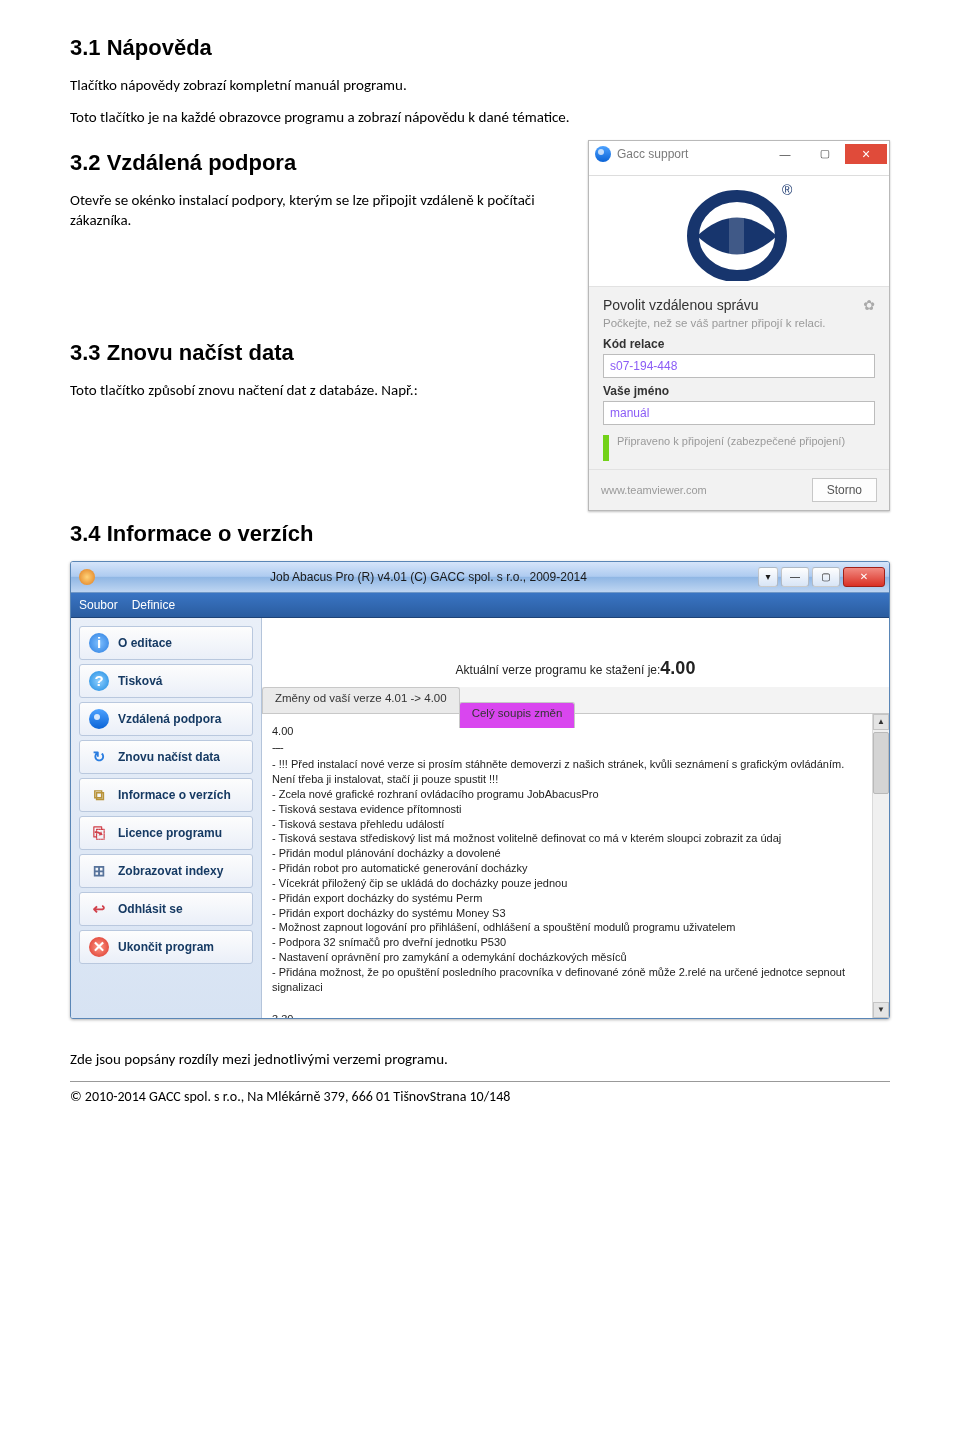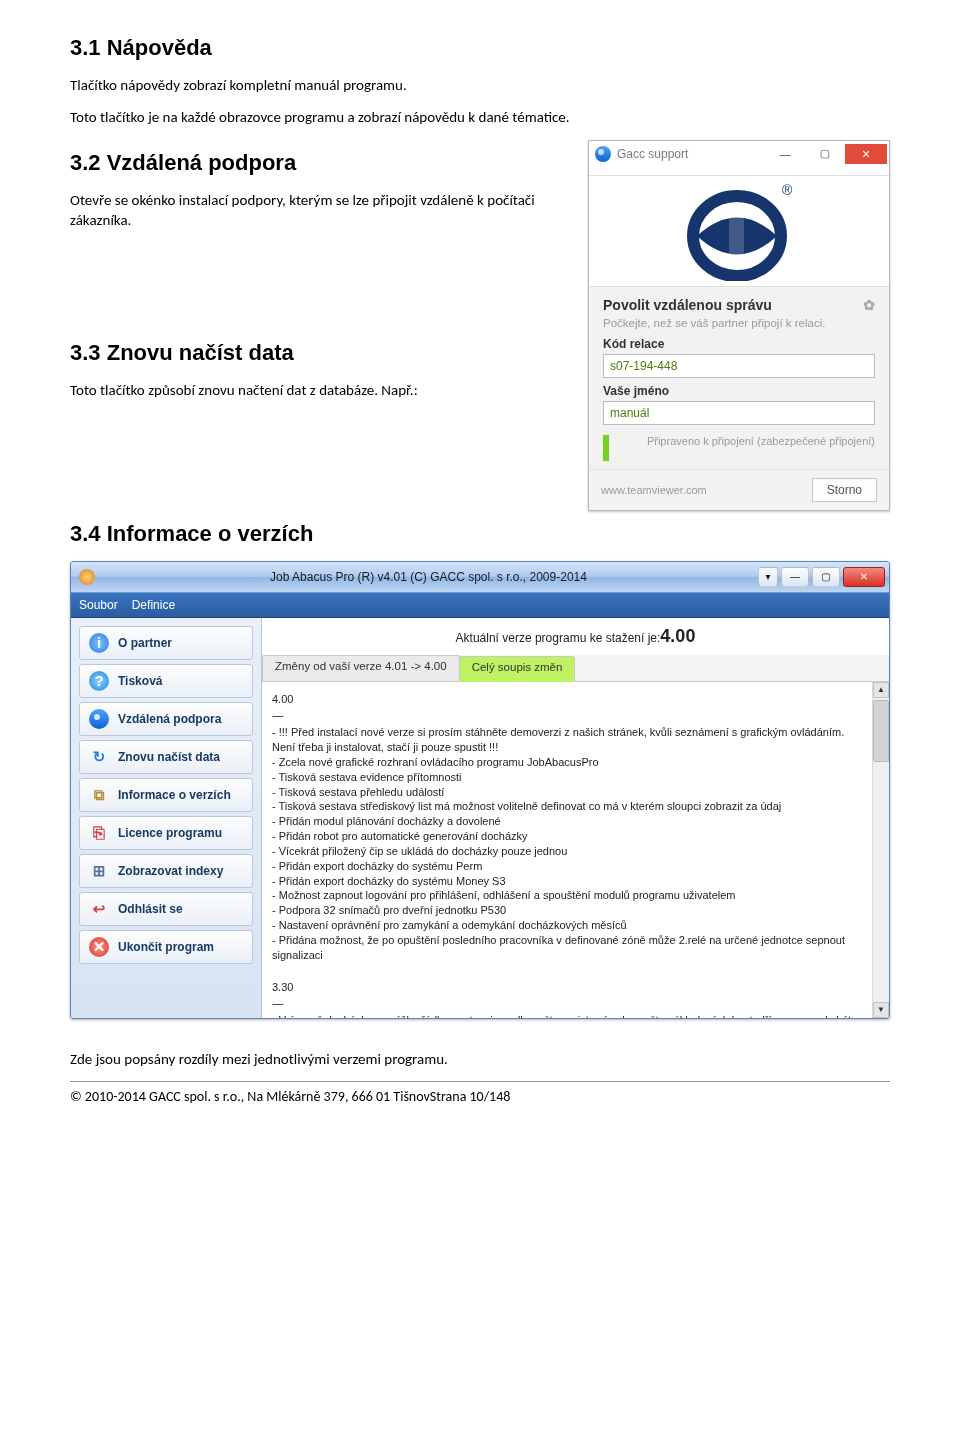--- a/index.html
+++ b/index.html
@@ -58,33 +58,33 @@
   .tv-logo{
     display:flex;justify-content:center;align-items:center;
     height:110px;background:#fff;
   }
   .tv-logo svg{width:120px;height:100px}
   .tv-section{
     padding:10px 14px 8px 14px;
     border-top:1px solid #e2e2e2;
   }
   .tv-heading{
-    color:#333;font-size:14px;font-weight:700;margin-bottom:4px;
+    color:#333;font-size:14px;font-weight:400;margin-bottom:4px;
     display:flex;justify-content:space-between;align-items:center
   }
   .tv-sub{color:#9a9a9a;font-size:11.5px;margin:4px 0 8px 0}
   .tv-label{color:#333;font-size:12px;font-weight:600;margin:6px 0 3px 0}
   .tv-input{
     width:100%;box-sizing:border-box;
     border:1px solid #bcbcbc;background:#fff;
-    padding:4px 6px;font-size:12px;color:#4d7c0f;
+    padding:4px 6px;font-size:12px;color:#8b5cf6;
   }
   .tv-ready{
     display:flex;gap:8px;align-items:flex-start;margin-top:10px;
-    color:#9a9a9a;font-size:11px;justify-content:space-between;
+    color:#9a9a9a;font-size:11px;
   }
   .tv-ready .bar{width:6px;height:26px;background:#73d219}
   .tv-footer{
     display:flex;justify-content:space-between;align-items:center;
     padding:8px 12px;border-top:1px solid #e2e2e2;background:#f2f2f2;
   }
   .tv-link{color:#9a9a9a;font-size:11px}
   .tv-button{
     background:#fdfdfd;border:1px solid #c7c7c7;
     padding:4px 14px;font-size:12px;color:#555
@@ -156,33 +156,33 @@
   .ic-idx{color:#57739b}
   .ic-logout{color:#d1414b}
   .ic-exit{background:radial-gradient(#ff9a88,#d93025);border-radius:50%;color:#fff}
   .main{
     flex:1;background:#fff;
     display:flex;flex-direction:column;
     overflow:hidden;
   }
   .main-head{
     display:flex;justify-content:center;align-items:baseline;gap:0;
-    padding:8px 0;font-size:12px;color:#222;
+    padding:8px 0;font-size:12px;color:#222;margin-top:32px;
   }
   .ver-big{font-size:18px;font-weight:bold}
   .tabs{
     display:flex;height:26px;
     background:#f3f3f3;border-bottom:1px solid #c8c8c8;
   }
   .tab{
     padding:4px 12px;border:1px solid #c8c8c8;border-bottom:none;
     background:#eaeaea;margin-right:-1px;font-size:11.5px;color:#333;
     border-radius:3px 3px 0 0;align-self:flex-end;height:17px;
   }
-  .tab.active{background:#bef264;position:relative;top:1px}
+  .tab.active{background:#d946ef;position:relative;top:15px}
   .content-box{
     flex:1;overflow-y:auto;
     padding:8px 10px;font-size:11px;color:#222;line-height:1.4;
     position:relative;
   }
   .ver-h{font-size:11px;margin:2px 0}
   .ver-sep{font-size:11px;letter-spacing:-1px;margin:0 0 2px 0}
   .ver-line{font-size:11px;margin:0}
   .scrollbar{
     position:absolute;right:0;top:0;bottom:0;width:16px;
@@ -267,21 +267,21 @@
       </div>
     </div>
     <div class="menubar">
       <span>Soubor</span>
       <span>Definice</span>
     </div>
     <div class="app-body">
       <div class="sidebar" id="sidebar">
           <div class="side-item">
             <span class="side-icon ic-info">i</span>
-            <span>O partner</span>
+            <span>O editace</span>
           </div>
           <div class="side-item">
             <span class="side-icon ic-help">?</span>
             <span>Tisková</span>
           </div>
           <div class="side-item">
             <span class="side-icon ic-tv"></span>
             <span>Vzdálená podpora</span>
           </div>
           <div class="side-item">

